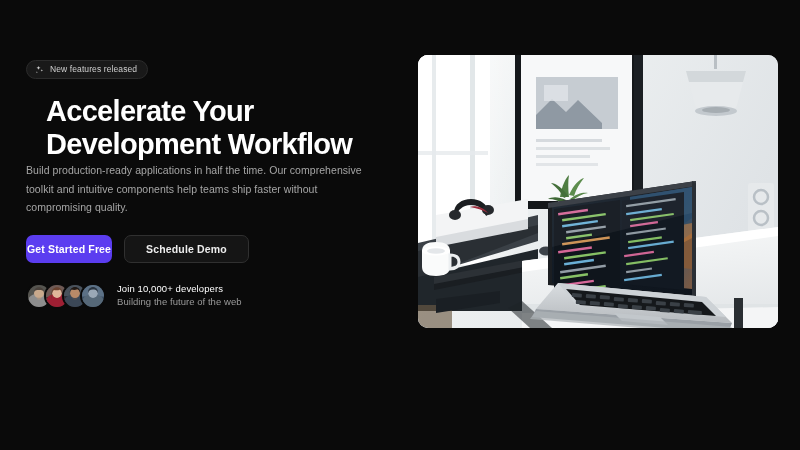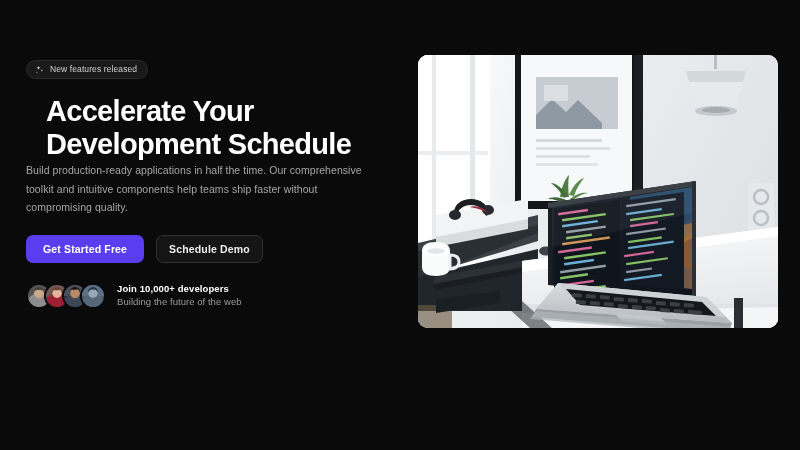--- a/index.html
+++ b/index.html
@@ -92,26 +92,26 @@
     height: 28px;
     border-radius: 7px;
     font-size: 10.5px;
     font-weight: bold;
     letter-spacing: .15px;
     cursor: pointer;
     border: 1px solid transparent;
     white-space: nowrap;
   }
   .btn-primary {
-    padding: 0 16px;
+    padding: 0 0;
     background: #5b3df0;
     color: #ffffff;
   }
   .btn-secondary {
-    padding: 0 12px;
+    padding: 0 21px;
     background: #151515;
     border-color: #303030;
     color: #ededed;
   }
 
   .social-proof {
     margin-top: 20px;
     display: flex;
     align-items: center;
     gap: 11px;
@@ -129,21 +129,21 @@
     overflow: hidden;
     position: relative;
     flex: none;
   }
   .avatar:last-child { margin-right: 0; }
   .avatar svg { display: block; width: 100%; height: 100%; }
 
   .proof-text { line-height: 1.35; }
   .proof-title {
     font-size: 9.5px;
-    font-weight: bold;
+    font-weight: normal;
     color: #ffffff;
     letter-spacing: .1px;
   }
   .proof-sub {
     font-size: 9.5px;
     color: #9a9a9a;
     letter-spacing: .05px;
   }
 
   
@@ -172,21 +172,21 @@
           <path d="M6.2 1.6l1.0 2.5 2.5 1.0-2.5 1.0-1.0 2.5-1.0-2.5-2.5-1.0 2.5-1.0z"></path>
           <path d="M12.1 7.4l.6 1.5 1.5.6-1.5.6-.6 1.5-.6-1.5-1.5-.6 1.5-.6z"></path>
           <path d="M3.4 11.2l.45 1.1 1.1.45-1.1.45-.45 1.1-.45-1.1-1.1-.45 1.1-.45z"></path>
         </svg>
       </span>
       <span class="badge-label">New features released</span>
     </div>
 
     <h1 class="headline">
       <span class="headline-line">Accelerate Your</span>
-      <span class="headline-line">Development Schedule</span>
+      <span class="headline-line">Development Workflow</span>
     </h1>
 
     <p class="subcopy">Build production-ready applications in half the time. Our comprehensive toolkit and intuitive components help teams ship faster without compromising quality.</p>
 
     <div class="cta-row">
       <button class="btn btn-primary">Get Started Free</button>
       <button class="btn btn-secondary">Schedule Demo</button>
     </div>
 
     <div class="social-proof">

